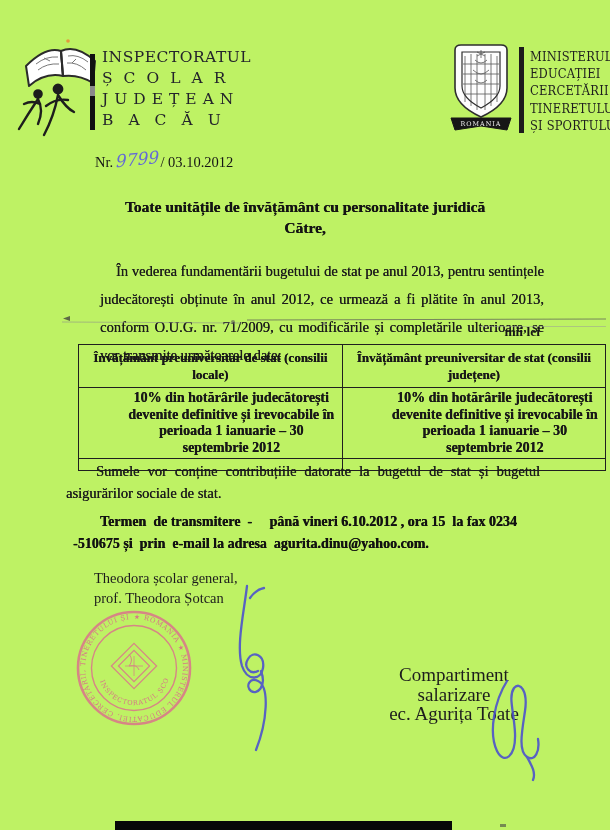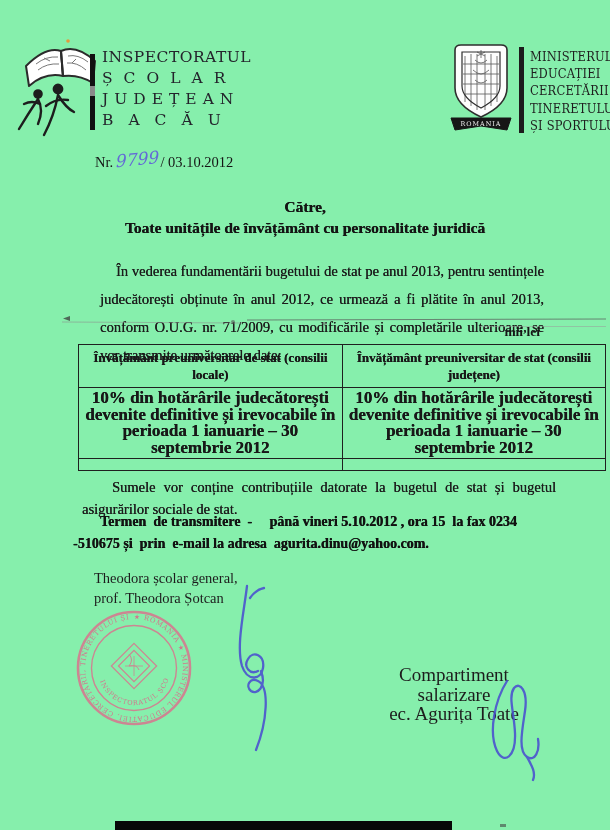--- a/index.html
+++ b/index.html
@@ -1,16 +1,16 @@
 <!DOCTYPE html>
 <html><head>
 <meta charset="utf-8">
 <style>
   html,body{margin:0;padding:0;background:#ffffff;}
-  .page{position:relative;width:610px;height:830px;background:#86efac;overflow:hidden;
+  .page{position:relative;width:610px;height:830px;background:#bef264;overflow:hidden;
         font-family:"Liberation Serif",serif;color:#1b1b1b;}
 
   
   .logo-svg{position:absolute;left:16px;top:34px;}
   .left-bar{position:absolute;left:90px;top:54px;width:5px;height:76px;
             background:linear-gradient(#111 0 42%,#8a8a8a 42% 55%,#111 55% 100%);}
   .left-title{position:absolute;left:102px;top:47px;font-family:"DejaVu Serif",serif;
               font-size:15.5px;line-height:21px;color:#23232b;white-space:nowrap;}
   .left-title .l1{letter-spacing:0.5px;}
   .left-title .l2{letter-spacing:11px;}
@@ -33,35 +33,35 @@
   .addressee{position:absolute;left:0;right:0;top:196px;text-align:center;
              font-weight:bold;font-size:15.5px;line-height:21px;color:#141414;
              text-shadow:.3px 0 0 currentColor;}
 
   
   .intro{position:absolute;left:97px;top:254px;width:444px;margin:3px;
          font-size:14.5px;line-height:28px;text-align:justify;text-indent:16px;
          color:#1c1c1c;text-shadow:.25px 0 0 currentColor;}
   .mii-lei{position:absolute;right:70px;top:324px;font-weight:bold;font-size:13.5px;
            color:#161616;}
-  .sums{position:absolute;left:66px;top:461px;width:474px;margin:16px;
+  .sums{position:absolute;left:66px;top:461px;width:474px;margin:0;
         font-size:14.5px;line-height:21.5px;text-align:justify;text-indent:30px;
         color:#1c1c1c;text-shadow:.25px 0 0 currentColor;}
   .deadline{position:absolute;left:73px;top:511px;width:476px;margin:0;
             font-weight:bold;font-size:14px;line-height:22px;text-indent:27px;
             white-space:pre-wrap;color:#121212;text-shadow:.3px 0 0 currentColor;}
 
   
   .data-table{position:absolute;left:78px;top:344px;width:528px;border-collapse:collapse;
               table-layout:fixed;}
   .data-table th,.data-table td{border:1.6px solid #1f1f1f;text-align:center;
               vertical-align:middle;color:#181818;padding:2px 6px;
               text-shadow:.25px 0 0 currentColor;}
   .data-table th{font-weight:bold;font-size:13px;line-height:17px;height:38px;}
-  .data-table .r-content td{font-weight:bold;font-size:17px;line-height:16.5px;height:46px;}
+  .data-table .r-content td{font-weight:bold;font-size:14px;line-height:16.5px;height:46px;padding-left:48px;}
   .data-table .r-empty td{height:9px;padding:1px;}
 
   
   .sig-left{position:absolute;left:94px;top:569px;font-size:14.5px;line-height:19.5px;
             color:#1d1d1d;}
   .sig-right{position:absolute;left:368px;top:665px;width:172px;text-align:center;
              font-size:19px;line-height:19.5px;color:#1d1d1d;}
 
   
   .stamp{position:absolute;left:59px;top:596px;}
@@ -137,22 +137,22 @@
     <div>CERCETĂRII</div>
     <div>TINERETULUI</div>
     <div>ȘI SPORTULUI</div>
   </div>
 
   <div class="nr-line">
     <span>Nr.</span><span class="hand-number">9799</span><span>/  03.10.2012</span>
   </div>
 
   <div class="addressee">
+    <div>Toate unitățile de învățământ cu personalitate juridică</div>
     <div>Către,</div>
-    <div>Toate unitățile de învățământ cu personalitate juridică</div>
   </div>
 
   <p class="intro">În vederea fundamentării bugetului de stat pe anul 2013, pentru sentințele judecătorești obținute în anul 2012, ce urmează a fi plătite în anul 2013, conform O.U.G. nr. 71/2009, cu modificările și completările ulterioare, se vor transmite următoarele date:</p>
 
   <div class="mii-lei">mii lei</div>
 
   <table class="data-table">
     <tbody>
       <tr class="r-head">
         <th>Învățământ preuniversitar de stat (consilii locale)</th>
@@ -164,21 +164,21 @@
       </tr>
       <tr class="r-empty">
         <td></td>
         <td></td>
       </tr>
     </tbody>
   </table>
 
   <p class="sums">Sumele vor conține contribuțiile datorate la bugetul de stat și bugetul asigurărilor sociale de stat.</p>
 
-  <p class="deadline">Termen  de transmitere  -     până vineri 5.10.2012 , ora 15  la fax 0234
+  <p class="deadline">Termen  de transmitere  -     până vineri 6.10.2012 , ora 15  la fax 0234
 -510675 și  prin  e-mail la adresa  agurita.dinu@yahoo.com.</p>
 
   <div class="sig-left">
     <div>Theodora școlar general,</div>
     <div>prof. Theodora Șotcan</div>
   </div>
 
   <div class="sig-right">
     <div>Compartiment salarizare</div>
     <div>ec. Agurița Toate</div>

